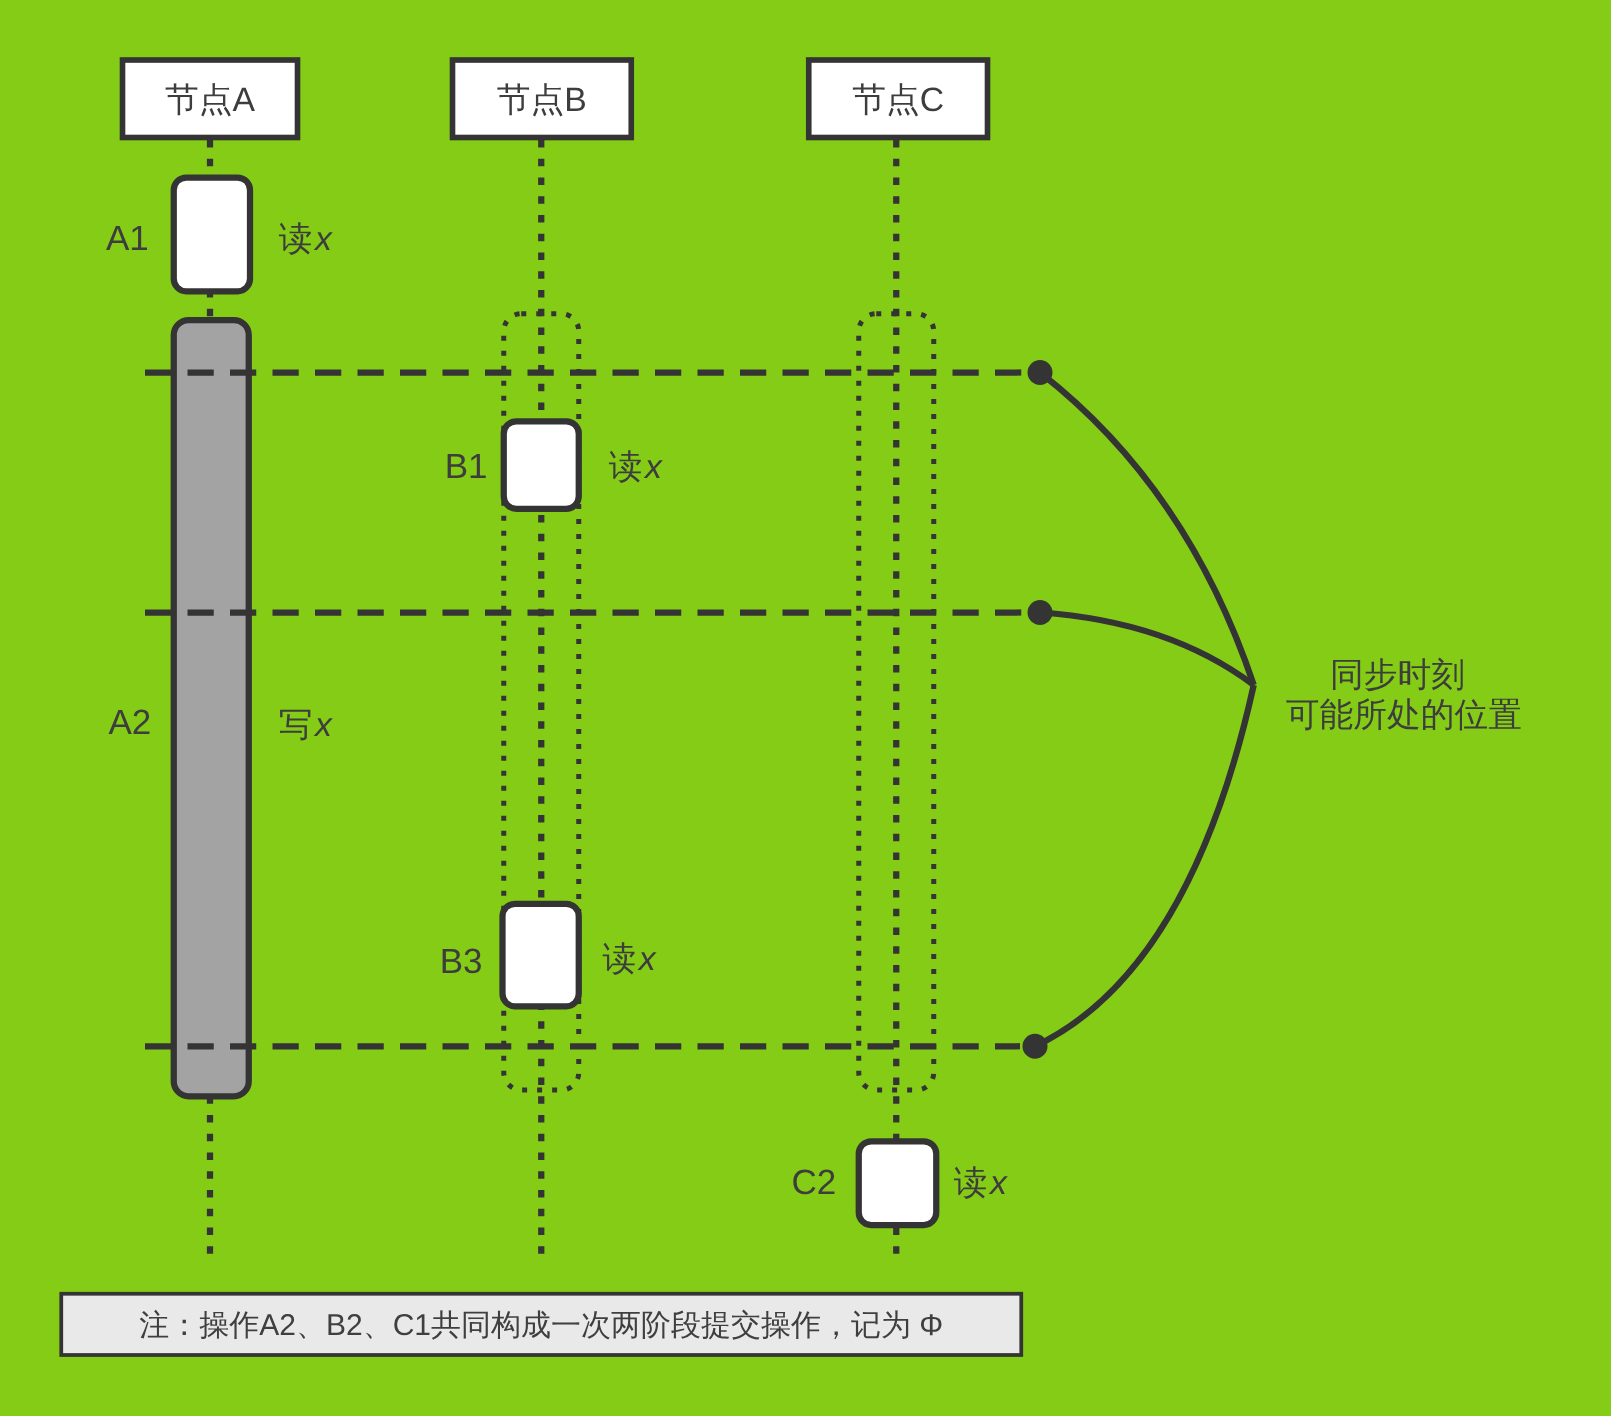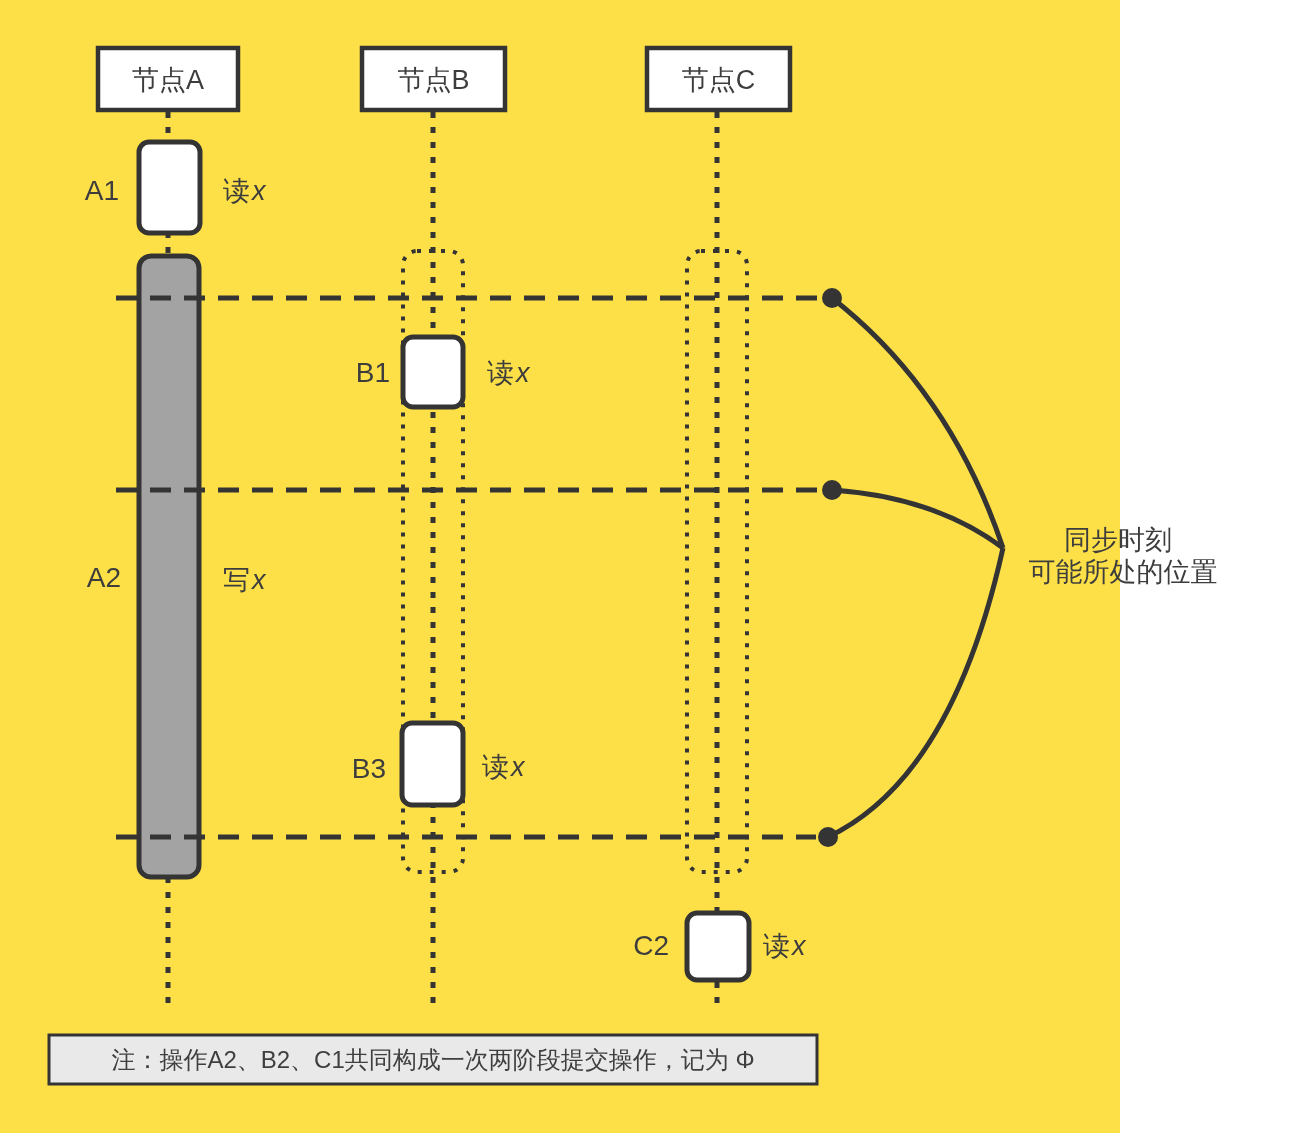--- a/index.html
+++ b/index.html
@@ -2,23 +2,23 @@
 <html><head>
 <meta charset="utf-8">
 <style>
   html, body {
     margin: 0;
     padding: 0;
     background: #ffffff;
   }
   .canvas {
     position: relative;
-    width: 1120px;
+    width: 1289px;
     height: 1133px;
-    background: #fde047;
+    background: #84cc16;
     font-family: "Liberation Sans", "DejaVu Sans", sans-serif;
   }
   svg text {
     font-family: "Liberation Sans", "DejaVu Sans", sans-serif;
     fill: #3d3d3d;
   }
   .node-label { font-size: 27px; }
   .op-label   { font-size: 28px; }
   .action-label { font-size: 27px; }
   .sync-label { font-size: 27px; }

